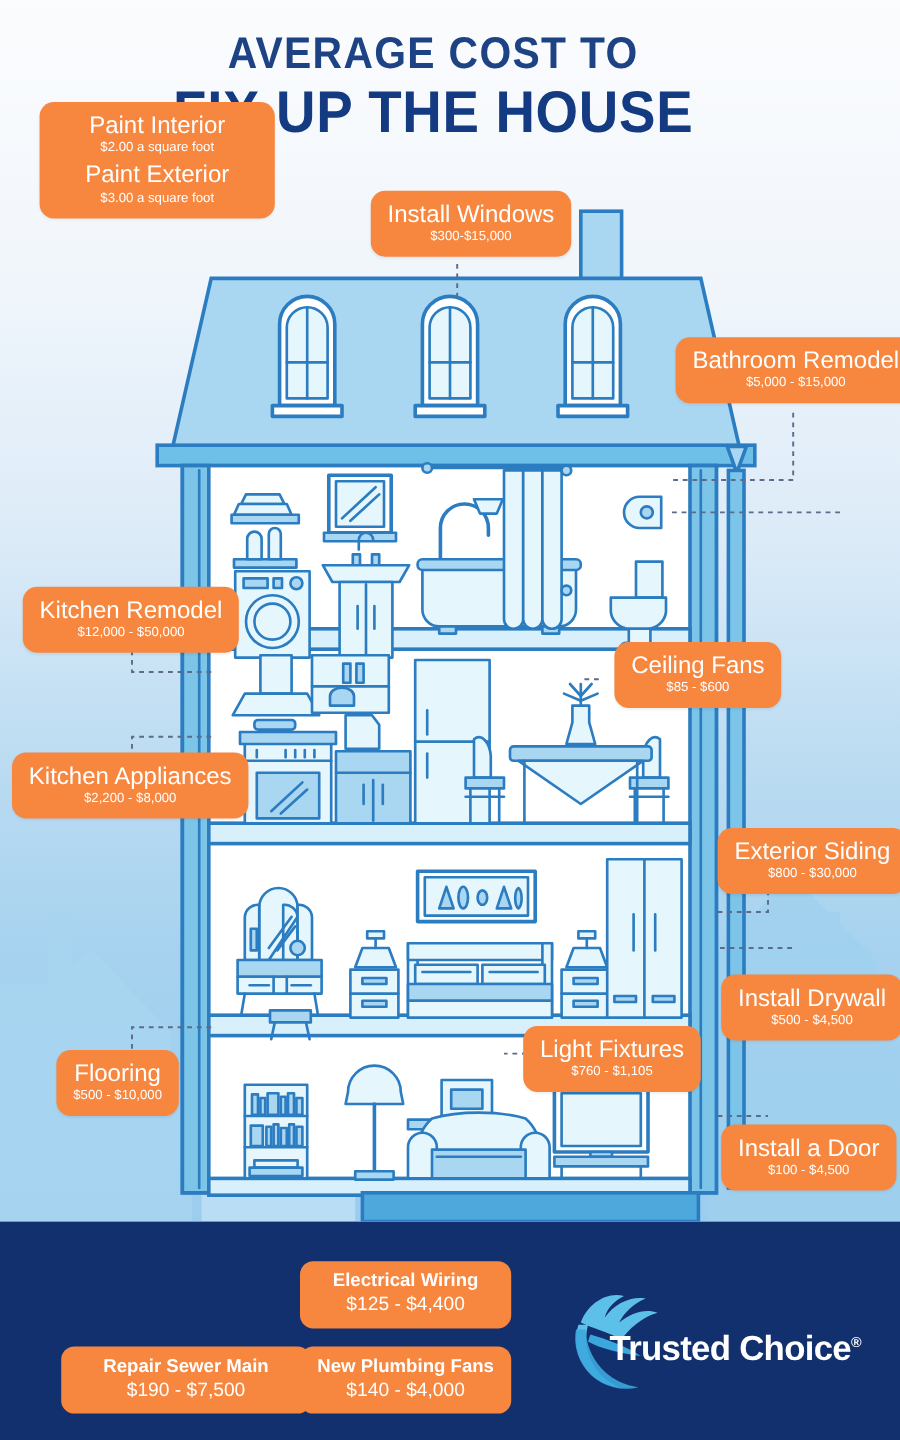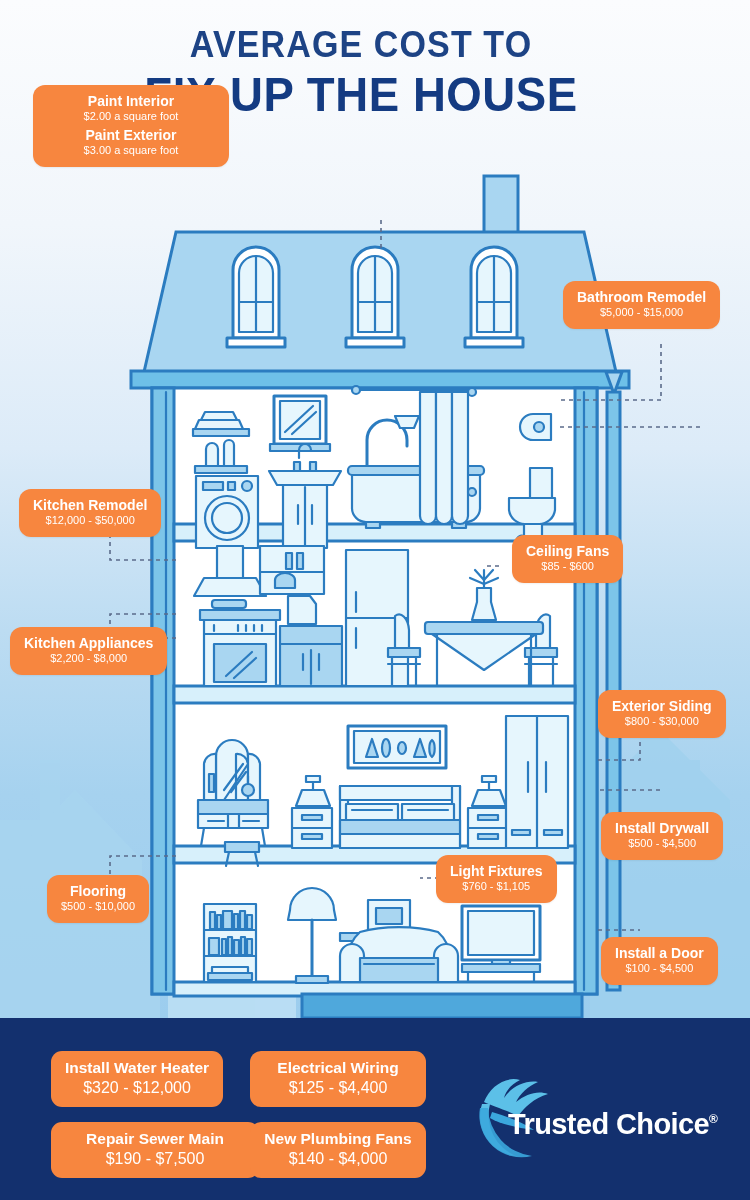--- a/index.html
+++ b/index.html
@@ -43,21 +43,21 @@
   .pill {
     position: absolute;
     background: #f7863f;
     border-radius: 12px;
     color: #ffffff;
     text-align: center;
     padding: 8px 14px 9px 14px;
     box-shadow: 0 1px 2px rgba(0,0,0,0.06);
     z-index: 40;
   }
-  .pill .t { font-size: 14px; font-weight: bold; line-height: 1.22; white-space: nowrap; text-align: center; }
+  .pill .t { font-size: 20px; font-weight: normal; line-height: 1.22; white-space: nowrap; text-align: center; }
   .pill .v { font-size: 11px; font-weight: 400; line-height: 1.26; white-space: nowrap; }
   .pill .gap { height: 3px; }
 
   .footer-pill {
     position: absolute; background: #f7863f; border-radius: 11px;
     color: #fff; text-align: center; padding: 8px 12px 9px 12px;
   }
   .footer-pill .t { font-size: 15.5px; font-weight: bold; line-height: 1.22; white-space: nowrap; }
   .footer-pill .v { font-size: 16px; font-weight: 400; line-height: 1.26; white-space: nowrap; }
 
@@ -413,20 +413,24 @@
   </svg>
 
   <div class="pill" style="left:33px; top:85px; width:196px;">
     <div class="t">Paint Interior</div>
     <div class="v">$2.00 a square foot</div>
     <div class="gap"></div>
     <div class="t">Paint Exterior</div>
     <div class="v">$3.00 a square foot</div>
   </div>
 
+  <div class="pill" style="left:309px; top:159px;">
+    <div class="t">Install Windows</div>
+    <div class="v">$300-$15,000</div>
+  </div>
 
   <div class="pill" style="left:563px; top:281px;">
     <div class="t">Bathroom Remodel</div>
     <div class="v">$5,000 - $15,000</div>
   </div>
 
   <div class="pill" style="left:19px; top:489px;">
     <div class="t">Kitchen Remodel</div>
     <div class="v">$12,000 - $50,000</div>
   </div>
@@ -459,24 +463,20 @@
   <div class="pill" style="left:47px; top:875px;">
     <div class="t">Flooring</div>
     <div class="v">$500 - $10,000</div>
   </div>
 
   <div class="pill" style="left:601px; top:937px;">
     <div class="t">Install a Door</div>
     <div class="v">$100 - $4,500</div>
   </div>
 
-  <div class="footer-pill" style="left:51px; top:1051px; width:172px;">
-    <div class="t">Install Water Heater</div>
-    <div class="v">$320 - $12,000</div>
-  </div>
   <div class="footer-pill" style="left:250px; top:1051px; width:176px;">
     <div class="t">Electrical Wiring</div>
     <div class="v">$125 - $4,400</div>
   </div>
   <div class="footer-pill" style="left:51px; top:1122px; width:208px;">
     <div class="t">Repair Sewer Main</div>
     <div class="v">$190 - $7,500</div>
   </div>
   <div class="footer-pill" style="left:250px; top:1122px; width:176px;">
     <div class="t">New Plumbing Fans</div>

